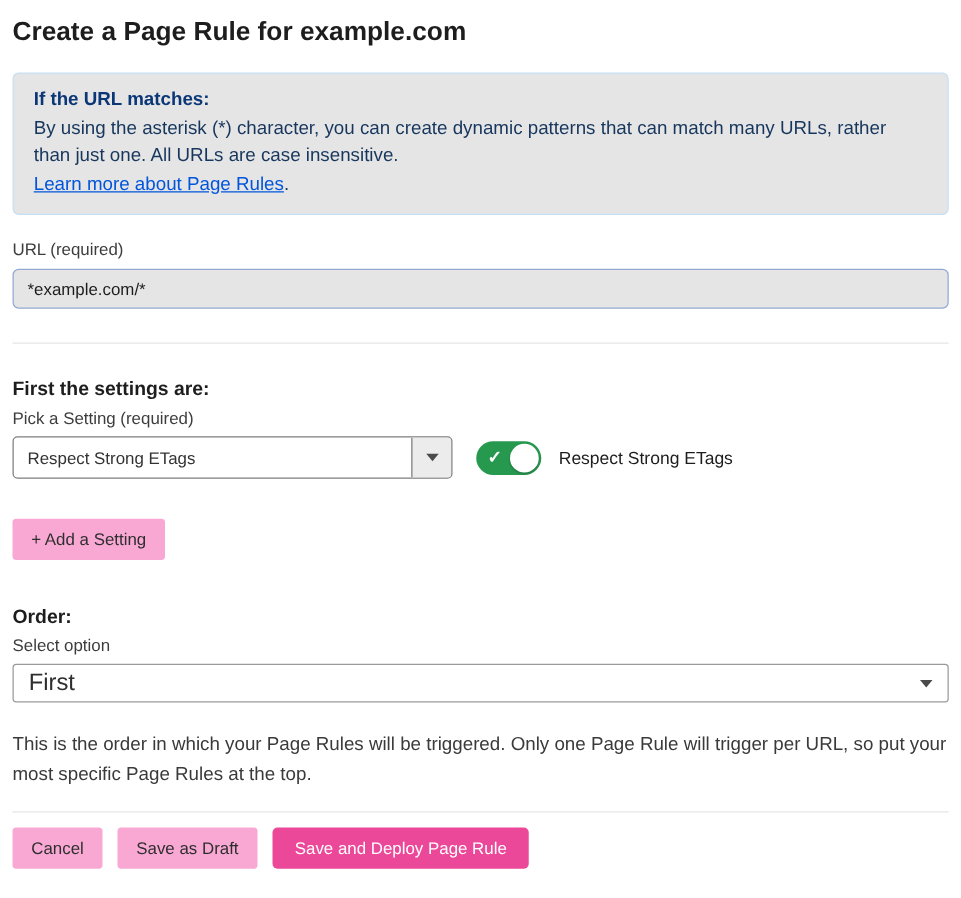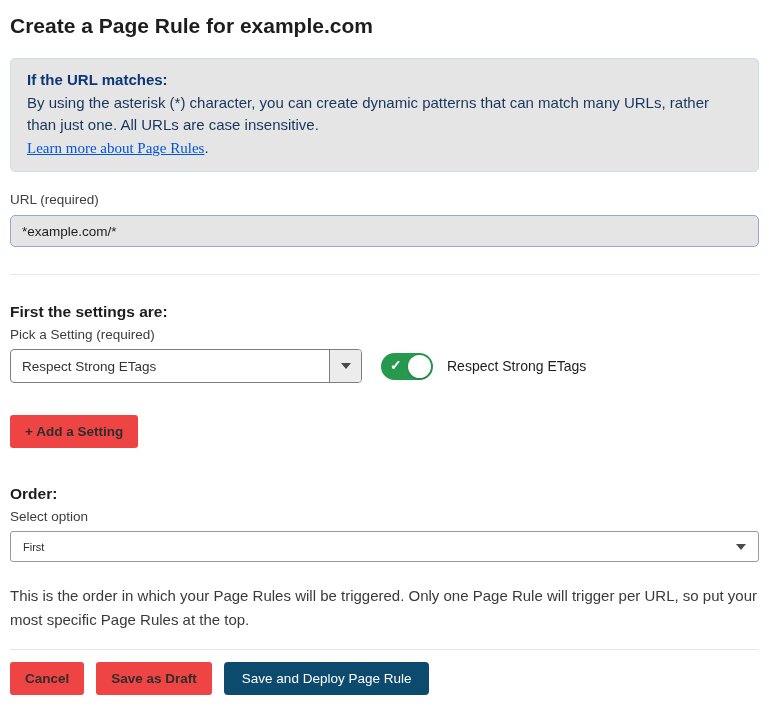--- a/index.html
+++ b/index.html
@@ -28,21 +28,20 @@
     font-size: 15px;
     line-height: 1.5;
     color: #17365d;
   }
   .info-heading { font-weight: 700; color: #0b3777; }
   .info-body { margin: 0; }
   .info-link {
     color: #0055dc;
     text-decoration: underline;
     cursor: pointer;
-    font-family: Liberation Serif, serif;
   }
 
   .field-label {
     font-size: 13.5px;
     color: #3d3d3d;
     margin: 20px 0 8px;
   }
 
   .url-input {
     display: block;
@@ -144,43 +143,43 @@
 
   .btn {
     display: inline-block;
     border: none;
     cursor: pointer;
     font-family: "Liberation Sans", sans-serif;
     font-size: 13.5px;
     border-radius: 3px;
     padding: 9px 15px;
   }
-  .btn-gray { background: #ef4444; color: #2e2e2e; font-weight: bold; }
+  .btn-gray { background: #f9a8d4; color: #2e2e2e; }
   .btn-primary {
-    background: #0c4a6e;
+    background: #ec4899;
     color: #fff;
     border-radius: 4px;
     padding: 9px 18px;
   }
   .add-btn { margin-top: 32px; }
 
   .order-heading { margin-top: 37px; }
 
   .select-full {
     display: flex;
     align-items: center;
     justify-content: space-between;
     width: 100%;
     box-sizing: border-box;
     height: 31px;
     border: 1px solid #9a9a9a;
     border-radius: 3px;
     background: #fff;
     padding: 0 12px;
-    font-size: 11px;
+    font-size: 19px;
     color: #2e2e2e;
     cursor: pointer;
     gap: 20px;
   }
 
   .help-text {
     font-size: 15px;
     color: #3a3a3a;
     line-height: 1.6;
     margin: 22px 0 0;

